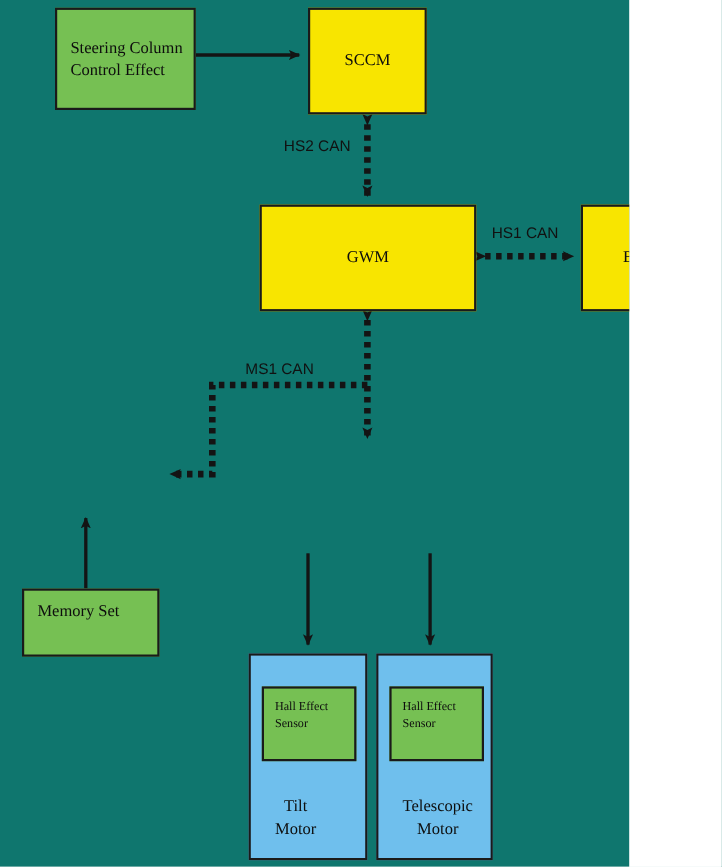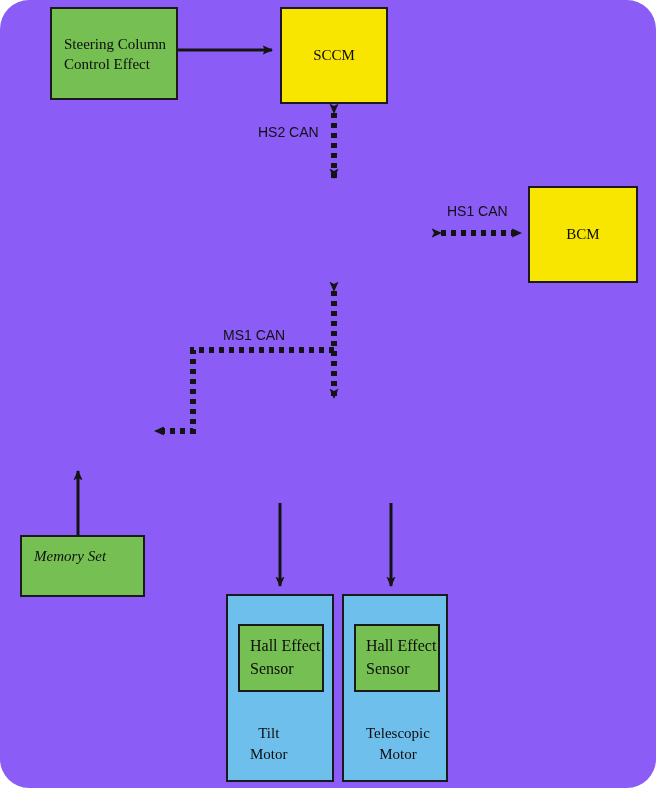--- a/index.html
+++ b/index.html
@@ -5,25 +5,24 @@
   html, body {
     margin: 0;
     padding: 0;
     background: #ffffff;
   }
   body {
     font-family: "Liberation Serif", serif;
   }
   #diagram {
     position: relative;
-    width: 656px;
+    width: 572px;
     height: 788px;
-    background: #8b5cf6;
+    background: #0f766e;
     overflow: hidden;
-    border-radius: 29px;
   }
   .node {
     position: absolute;
     box-sizing: border-box;
     border: 2px solid #1a1a1a;
     font-family: "Liberation Serif", serif;
     font-size: 15px;
     color: #0d0d0d;
     line-height: 1.32;
   }
@@ -54,21 +53,21 @@
     color: #0d0d0d;
     line-height: 1.45;
     text-align: center;
   }
   .sensorbox {
     position: absolute;
     box-sizing: border-box;
     border: 2px solid #1a1a1a;
     background: #76c053;
     font-family: "Liberation Serif", serif;
-    font-size: 16px;
+    font-size: 11px;
     color: #0d0d0d;
     line-height: 1.42;
     padding: 9px 0 0 10px;
     text-align: left;
   }
   .edgelabel {
     position: absolute;
     font-family: "Liberation Sans", sans-serif;
     font-size: 14px;
     color: #111111;
@@ -132,28 +131,31 @@
 
   <div class="node green tl" style="left:50px; top:7px; width:128px; height:93px; padding:26px 0 0 12px;">
     <span class="lbl">Steering Column</span>
     <span class="lbl">Control Effect</span>
   </div>
 
   <div class="node yellow centered" style="left:280px; top:7px; width:108px; height:97px;">
     <span>SCCM</span>
   </div>
 
+  <div class="node yellow centered" style="left:236px; top:186px; width:197px; height:97px;">
+    <span>GWM</span>
+  </div>
 
   <div class="node yellow centered" style="left:528px; top:186px; width:110px; height:97px;">
     <span>BCM</span>
   </div>
 
 
 
-  <div class="node green tl" style="left:20px; top:535px; width:125px; height:62px; padding:10px 0 0 12px;font-style:italic;">
+  <div class="node green tl" style="left:20px; top:535px; width:125px; height:62px; padding:10px 0 0 12px;">
     <span class="lbl">Memory Set</span>
   </div>
 
   <div class="node blue" style="left:226px; top:594px; width:108px; height:188px;">
     <div class="sensorbox" style="left:10px; top:28px; width:86px; height:68px;">
       <span class="lbl">Hall Effect</span>
       <span class="lbl">Sensor</span>
     </div>
     <div class="motorlabel">
       <span class="lbl">Tilt</span>

